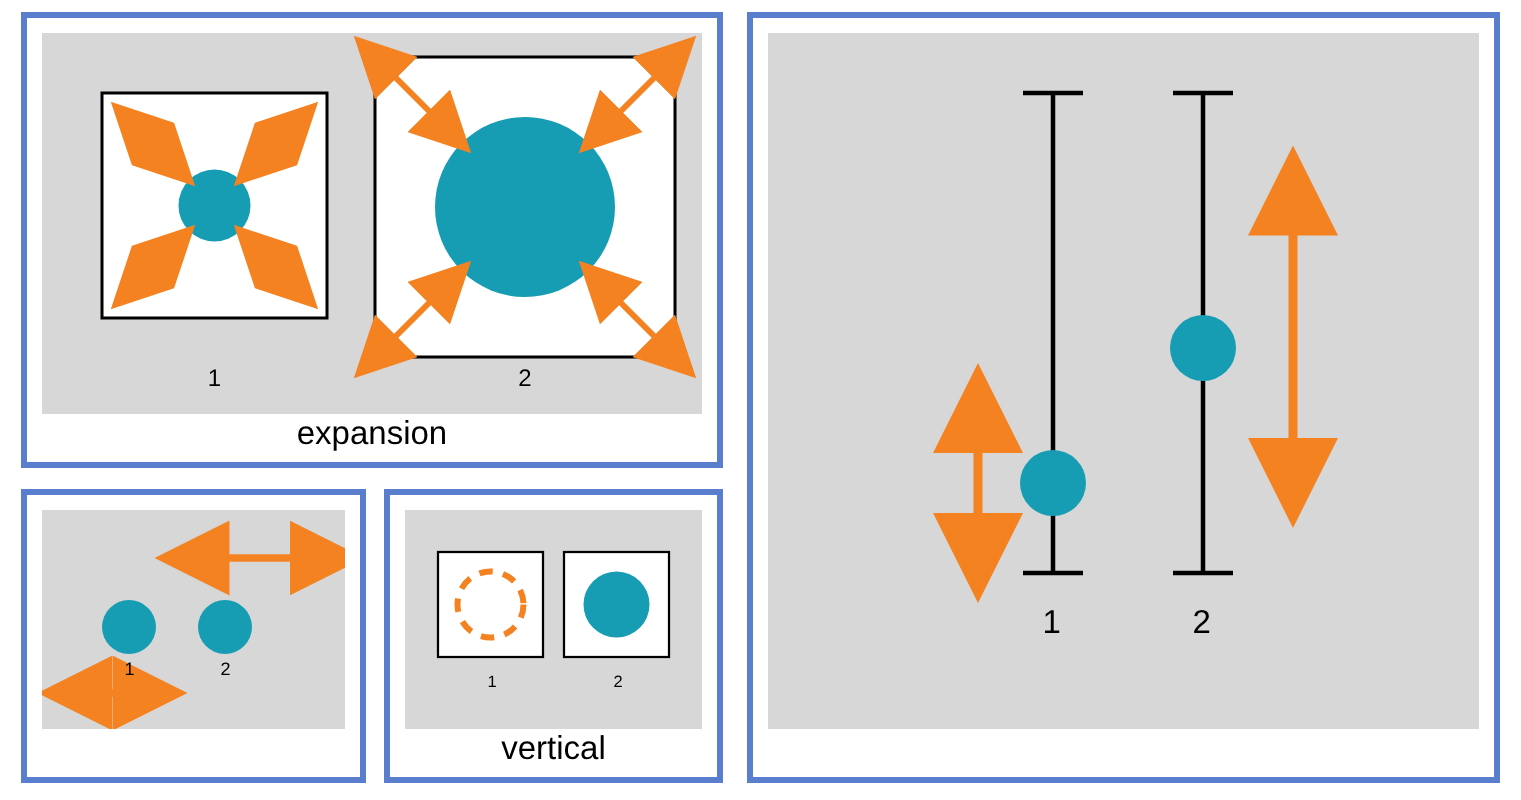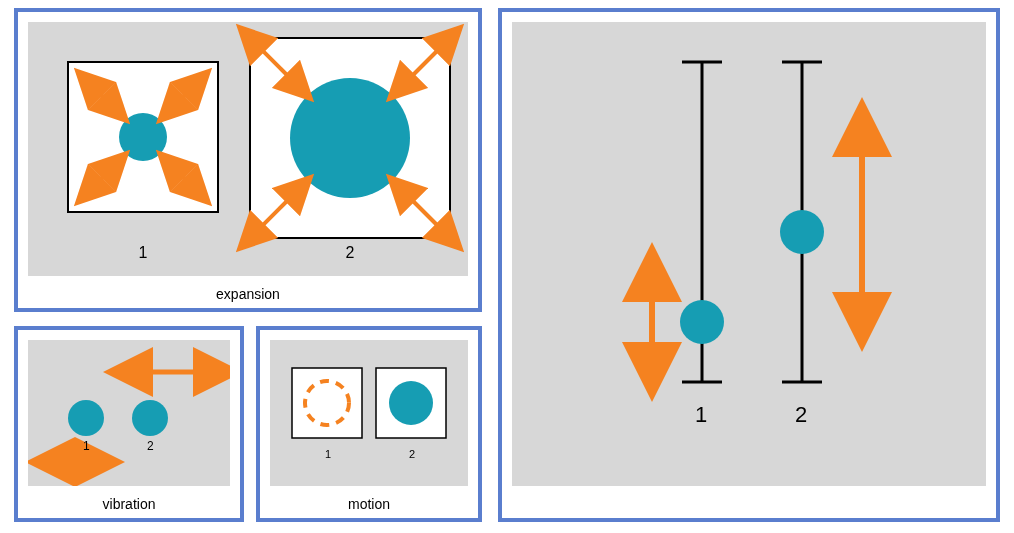--- a/index.html
+++ b/index.html
@@ -21,21 +21,21 @@
   .panel-inner {
     position: absolute;
     background: #d7d7d7;
     left: 10px; right: 10px; top: 10px;
   }
   .panel-caption {
     position: absolute;
     left: 0; right: 0;
     text-align: center;
     bottom: 6px;
-    font-size: 14px;
+    font-size: 22px;
   }
   .num-label {
     position: absolute;
     font-size: 16px;
     text-align: center;
     width: 20px;
   }
 
   
   .teal { fill: #169db3; }
@@ -114,35 +114,34 @@
         <circle cx="58" cy="78" r="18" class="teal"></circle>
         <circle cx="122" cy="78" r="18" class="teal"></circle>
 
         <line x1="22" y1="122" x2="72" y2="122" class="orange" stroke-width="5" marker-end="url(#ah2)" marker-start="url(#ah2R)"></line>
 
         <line x1="100" y1="32" x2="190" y2="32" class="orange" stroke-width="5" marker-end="url(#ah2)" marker-start="url(#ah2R)"></line>
         <text x="55" y="110" font-size="12">1</text>
         <text x="119" y="110" font-size="12">2</text>
       </svg>
     </div>
-    <div class="panel-caption">vibration</div>
   </div>
 
   <div class="panel p-flicker">
     <div class="panel-inner">
       <svg width="198" height="146" viewBox="0 0 198 146">
         <rect x="22" y="28" width="70" height="70" class="box-stroke" stroke-width="1.5"></rect>
         <circle cx="57" cy="63" r="22" fill="none" stroke="#f58220" stroke-width="4" stroke-dasharray="9 7"></circle>
         <rect x="106" y="28" width="70" height="70" class="box-stroke" stroke-width="1.5"></rect>
         <circle cx="141" cy="63" r="22" class="teal"></circle>
         <text x="55" y="118" font-size="11">1</text>
         <text x="139" y="118" font-size="11">2</text>
       </svg>
     </div>
-    <div class="panel-caption">motion</div>
+    <div class="panel-caption">vertical</div>
   </div>
 
   <div class="panel p-vertical">
     <div class="panel-inner">
       <svg width="474" height="464" viewBox="0 0 474 464">
         <defs>
           <marker id="ah3" markerWidth="10" markerHeight="10" refX="5" refY="5" orient="auto">
             <path d="M0,0 L10,5 L0,10 Z" class="orange-fill"></path>
           </marker>
           <marker id="ah3R" markerWidth="10" markerHeight="10" refX="5" refY="5" orient="auto">

